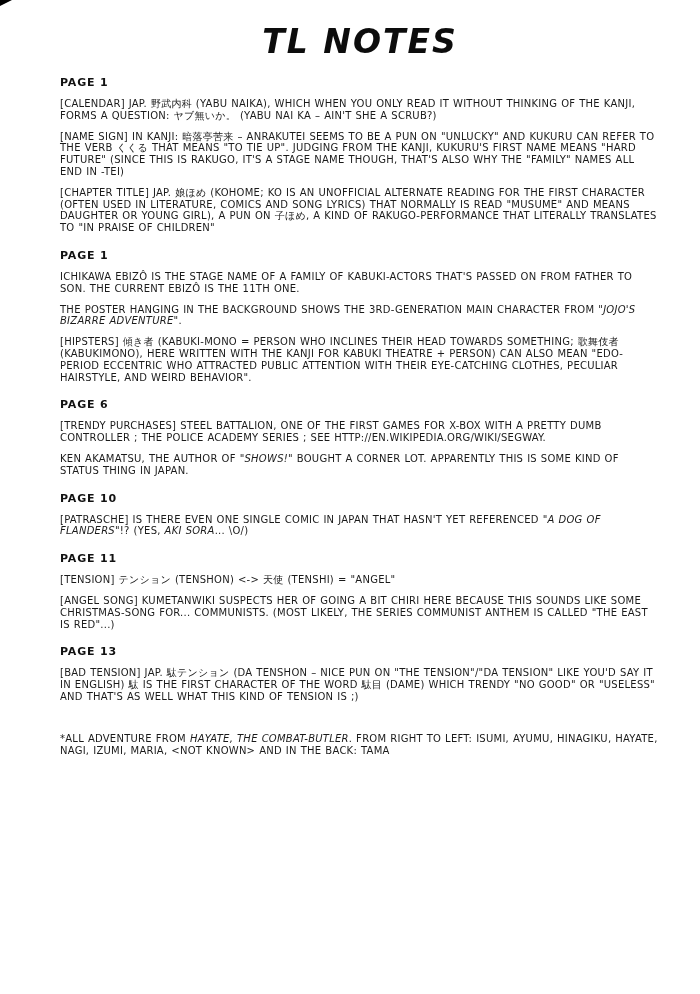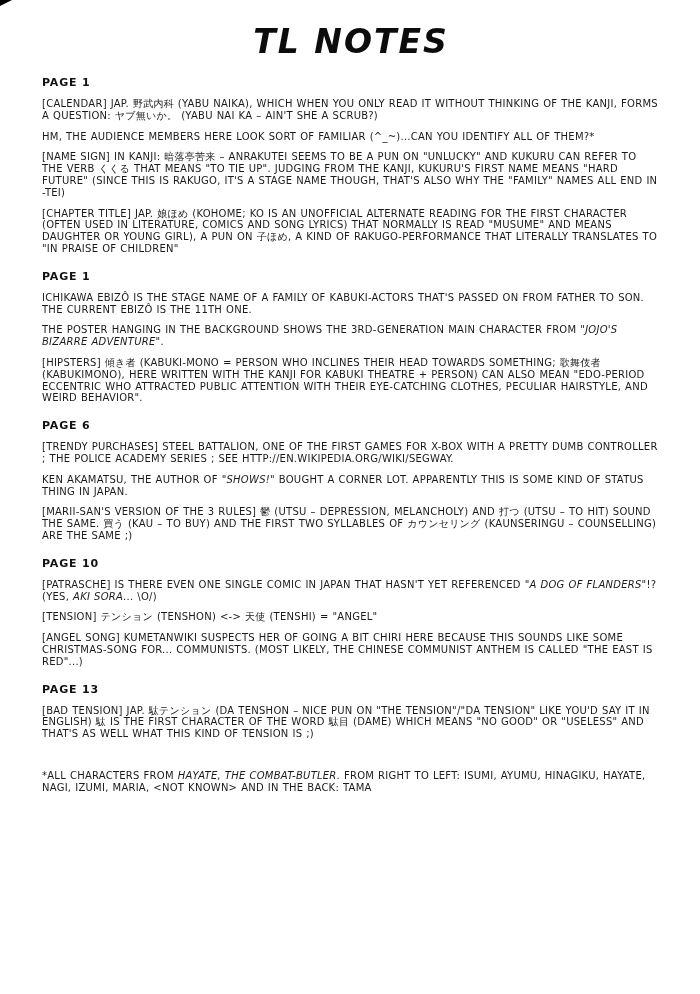--- a/index.html
+++ b/index.html
@@ -14,21 +14,21 @@
     overflow-x: hidden;
   }
   .corner-artifact {
     position: absolute;
     top: 0; left: 0;
     width: 0; height: 0;
     border-top: 6px solid #000;
     border-right: 12px solid transparent;
   }
   .page {
-    padding: 14px 40px 24px 42px;
+    padding: 14px 40px 24px 60px;
   }
   .doc-title {
     text-align: center;
     font-family: "DejaVu Sans", sans-serif;
     font-weight: bold;
     font-style: italic;
     font-size: 33px;
     letter-spacing: 2px;
     color: #0c0c0c;
     margin: 8px 0 4px 0;
@@ -64,33 +64,32 @@
 <body>
 
 <div class="corner-artifact"></div>
 
 <main class="page">
   <h1 class="doc-title">TL NOTES</h1>
 
   <section>
       <h2 class="page-heading">PAGE 1</h2>
       <p class="note-para"><span>[CALENDAR] JAP. 野武内科 (YABU NAIKA), WHICH WHEN YOU ONLY READ IT WITHOUT THINKING OF THE KANJI, FORMS A QUESTION: ヤブ無いか。 (YABU NAI KA – AIN'T SHE A SCRUB?)</span></p>
-      <p class="note-para"><span>HM, THE AUDIENCE MEMBERS HERE LOOK SORT OF FAMILIAR (^_~)...CAN YOU IDENTIFY ALL OF THEM?*</span></p>
       <p class="note-para"><span>[NAME SIGN] IN KANJI: 暗落亭苦来 – ANRAKUTEI SEEMS TO BE A PUN ON "UNLUCKY" AND KUKURU CAN REFER TO THE VERB くくる THAT MEANS "TO TIE UP". JUDGING FROM THE KANJI, KUKURU'S FIRST NAME MEANS "HARD FUTURE" (SINCE THIS IS RAKUGO, IT'S A STAGE NAME THOUGH, THAT'S ALSO WHY THE "FAMILY" NAMES ALL END IN -TEI)</span></p>
       <p class="note-para"><span>[CHAPTER TITLE] JAP. 娘ほめ (KOHOME; KO IS AN UNOFFICIAL ALTERNATE READING FOR THE FIRST CHARACTER (OFTEN USED IN LITERATURE, COMICS AND SONG LYRICS) THAT NORMALLY IS READ "MUSUME" AND MEANS DAUGHTER OR YOUNG GIRL), A PUN ON 子ほめ, A KIND OF RAKUGO-PERFORMANCE THAT LITERALLY TRANSLATES TO "IN PRAISE OF CHILDREN"</span></p>
       <h2 class="page-heading">PAGE 1</h2>
       <p class="note-para"><span>ICHIKAWA EBIZÔ IS THE STAGE NAME OF A FAMILY OF KABUKI-ACTORS THAT'S PASSED ON FROM FATHER TO SON. THE CURRENT EBIZÔ IS THE 11TH ONE.</span></p>
       <p class="note-para"><span>THE POSTER HANGING IN THE BACKGROUND SHOWS THE 3RD-GENERATION MAIN CHARACTER FROM "</span><span class="it">JOJO'S BIZARRE ADVENTURE</span><span>".</span></p>
       <p class="note-para"><span>[HIPSTERS] 傾き者 (KABUKI-MONO = PERSON WHO INCLINES THEIR HEAD TOWARDS SOMETHING; 歌舞伎者 (KABUKIMONO), HERE WRITTEN WITH THE KANJI FOR KABUKI THEATRE + PERSON) CAN ALSO MEAN "EDO-PERIOD ECCENTRIC WHO ATTRACTED PUBLIC ATTENTION WITH THEIR EYE-CATCHING CLOTHES, PECULIAR HAIRSTYLE, AND WEIRD BEHAVIOR".</span></p>
       <h2 class="page-heading">PAGE 6</h2>
       <p class="note-para"><span>[TRENDY PURCHASES] STEEL BATTALION, ONE OF THE FIRST GAMES FOR X-BOX WITH A PRETTY DUMB CONTROLLER ; THE POLICE ACADEMY SERIES ; SEE HTTP://EN.WIKIPEDIA.ORG/WIKI/SEGWAY.</span></p>
       <p class="note-para"><span>KEN AKAMATSU, THE AUTHOR OF "</span><span class="it">SHOWS!</span><span>" BOUGHT A CORNER LOT. APPARENTLY THIS IS SOME KIND OF STATUS THING IN JAPAN.</span></p>
-      <p class="note-para"><span>[MARII-SAN'S VERSION OF THE 3 RULES] 鬱 (UTSU – DEPRESSION, MELANCHOLY) AND 打つ (UTSU – TO HIT) SOUND THE SAME. 買う (KAU – TO BUY) AND THE FIRST TWO SYLLABLES OF カウンセリング (KAUNSERINGU – COUNSELLING) ARE THE SAME ;)</span></p>
       <h2 class="page-heading">PAGE 10</h2>
       <p class="note-para"><span>[PATRASCHE] IS THERE EVEN ONE SINGLE COMIC IN JAPAN THAT HASN'T YET REFERENCED "</span><span class="it">A DOG OF FLANDERS</span><span>"!? (YES, </span><span class="it">AKI SORA</span><span>... \O/)</span></p>
+      <h2 class="page-heading">PAGE 11</h2>
       <p class="note-para"><span>[TENSION] テンション (TENSHON) &lt;-&gt; 天使 (TENSHI) = "ANGEL"</span></p>
-      <p class="note-para"><span>[ANGEL SONG] KUMETANWIKI SUSPECTS HER OF GOING A BIT CHIRI HERE BECAUSE THIS SOUNDS LIKE SOME CHRISTMAS-SONG FOR... COMMUNISTS. (MOST LIKELY, THE CHINESE COMMUNIST ANTHEM IS CALLED "THE EAST IS RED"...)</span></p>
+      <p class="note-para"><span>[ANGEL SONG] KUMETANWIKI SUSPECTS HER OF GOING A BIT CHIRI HERE BECAUSE THIS SOUNDS LIKE SOME CHRISTMAS-SONG FOR... COMMUNISTS. (MOST LIKELY, THE SERIES COMMUNIST ANTHEM IS CALLED "THE EAST IS RED"...)</span></p>
       <h2 class="page-heading">PAGE 13</h2>
-      <p class="note-para"><span>[BAD TENSION] JAP. 駄テンション (DA TENSHON – NICE PUN ON "THE TENSION"/"DA TENSION" LIKE YOU'D SAY IT IN ENGLISH) 駄 IS THE FIRST CHARACTER OF THE WORD 駄目 (DAME) WHICH MEANS "NO GOOD" OR "USELESS" AND THAT'S AS WELL WHAT THIS KIND OF TENSION IS ;)</span></p>
+      <p class="note-para"><span>[BAD TENSION] JAP. 駄テンション (DA TENSHON – NICE PUN ON "THE TENSION"/"DA TENSION" LIKE YOU'D SAY IT IN ENGLISH) 駄 IS THE FIRST CHARACTER OF THE WORD 駄目 (DAME) WHICH TRENDY "NO GOOD" OR "USELESS" AND THAT'S AS WELL WHAT THIS KIND OF TENSION IS ;)</span></p>
     </section>
 
-  <p class="footnote"><span>*ALL CHARACTERS FROM </span><span class="it">HAYATE, THE COMBAT-BUTLER</span><span>. FROM RIGHT TO LEFT: ISUMI, AYUMU, HINAGIKU, HAYATE, NAGI, IZUMI, MARIA, &lt;NOT KNOWN&gt; AND IN THE BACK: TAMA</span></p>
+  <p class="footnote"><span>*ALL ADVENTURE FROM </span><span class="it">HAYATE, THE COMBAT-BUTLER</span><span>. FROM RIGHT TO LEFT: ISUMI, AYUMU, HINAGIKU, HAYATE, NAGI, IZUMI, MARIA, &lt;NOT KNOWN&gt; AND IN THE BACK: TAMA</span></p>
 </main>
 
 </body></html>

